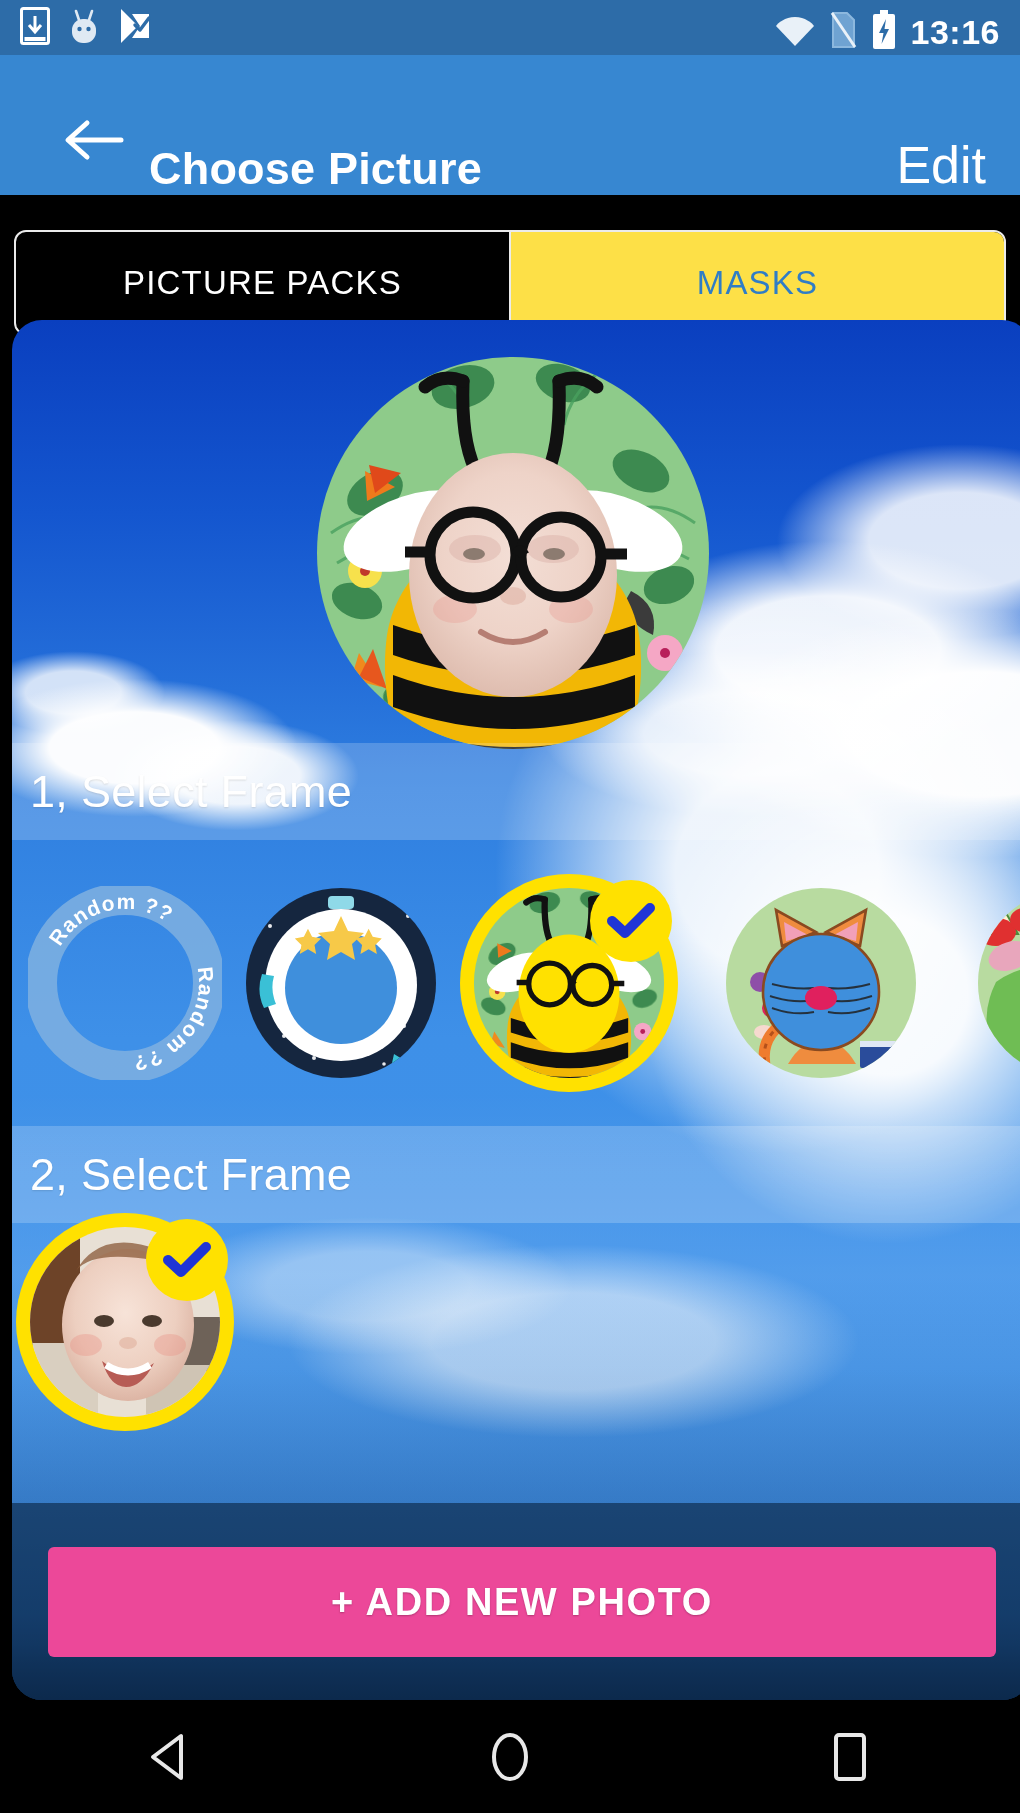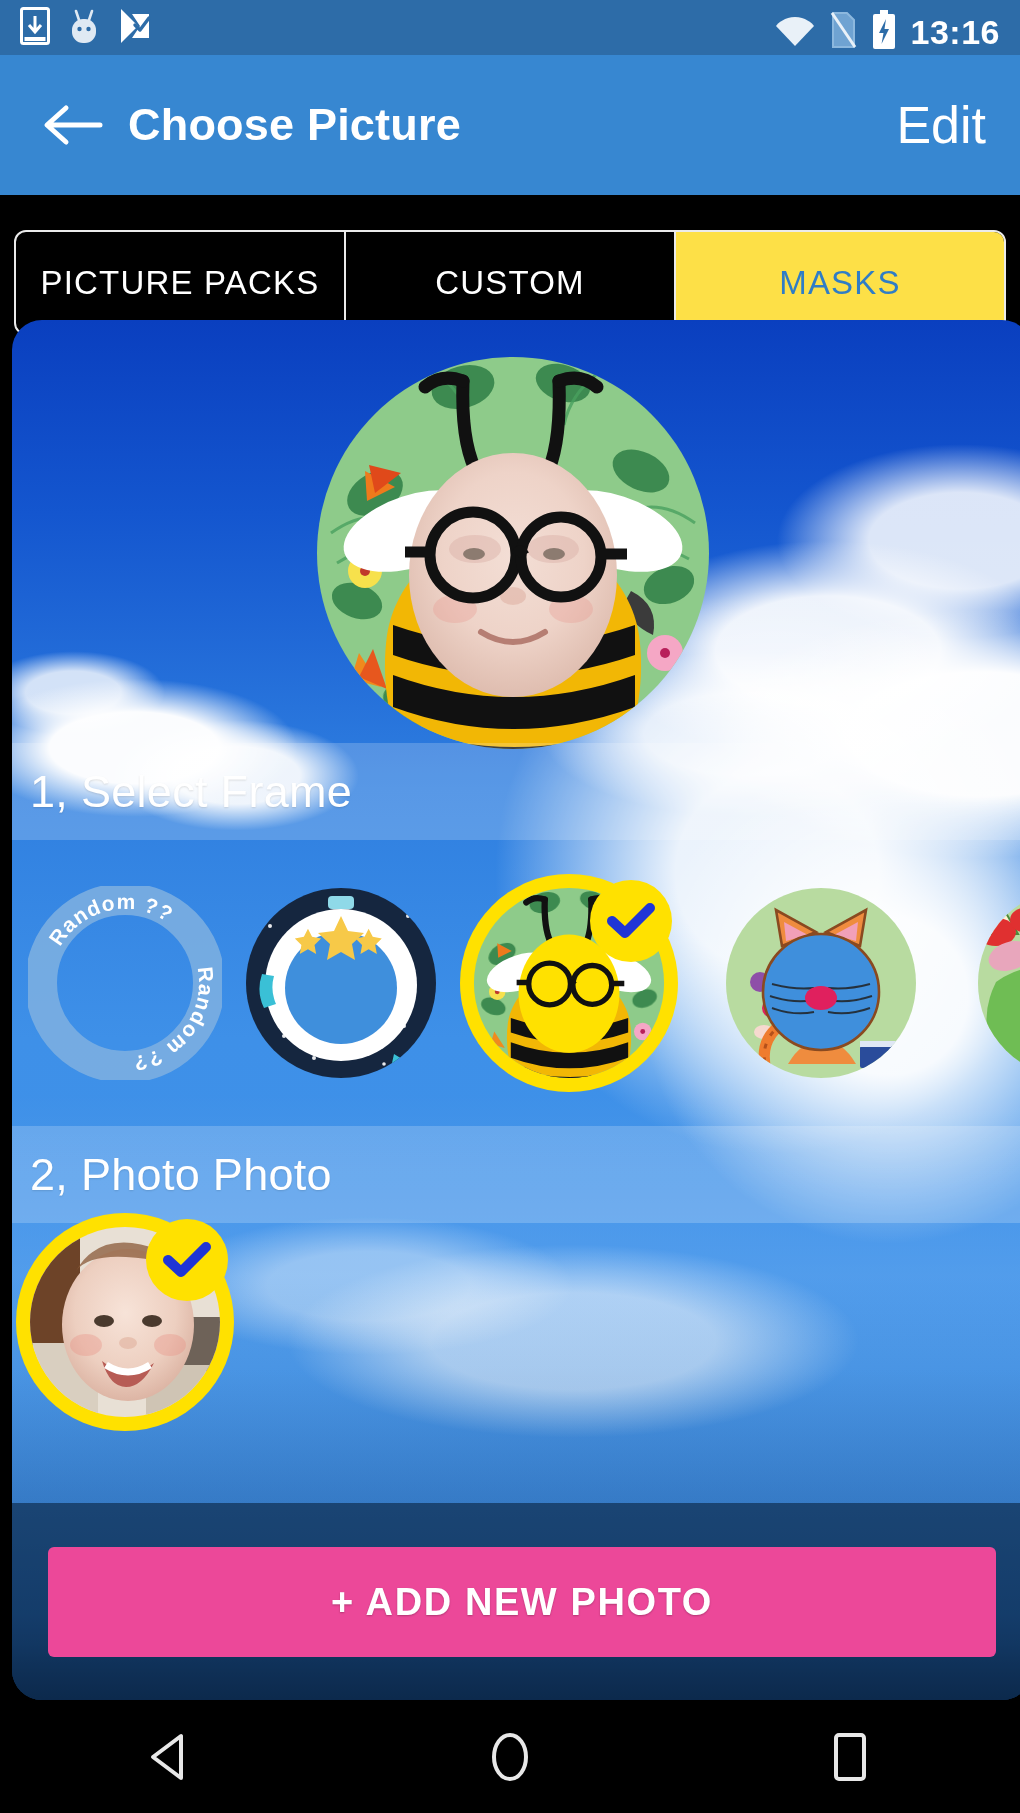--- a/index.html
+++ b/index.html
@@ -16,21 +16,21 @@
     background:#2d6ca8; display:flex; align-items:center; padding:0 20px;
   }
   .sb-left{ display:flex; align-items:center; gap:18px; }
   .sb-right{ margin-left:auto; display:flex; align-items:center; gap:14px;margin-top:9px; }
   .sb-clock{ color:#fff; font-size:34px; font-weight:600; letter-spacing:.5px; }
   .ic{ display:block; }
 
   
   .appbar{
     position:absolute; top:55px; left:0; width:1020px; height:140px;
-    background:#3787d1; display:flex; align-items:center;
+    background:#3787d1; display:flex; align-items:flex-end;padding-left:21px;
   }
   .back-btn{ width:110px; height:110px; margin-left:18px;
     display:flex; align-items:center; justify-content:center; }
   .appbar-title{ color:#fff; font-size:45px; font-weight:700; letter-spacing:.2px; }
   .edit-btn{ margin-left:auto; margin-right:34px; color:#fff;
     font-size:52px; font-weight:400; }
 
   
   .tabwrap{ position:absolute; top:230px; left:14px; width:992px; height:105px; }
   .tabs{ display:flex; width:100%; height:100%;
@@ -179,21 +179,20 @@
       <path d="M58 22 L6 22 M24 5 L5 22 L24 39" fill="none" stroke="#fff" stroke-width="5" stroke-linecap="round" stroke-linejoin="round"></path>
     </svg>
   </div>
   <div class="appbar-title">Choose Picture</div>
   <div class="edit-btn">Edit</div>
 </div>
 
 <div class="tabwrap">
   <div class="tabs">
     <div class="tab">PICTURE PACKS</div>
-    <div class="tab">CUSTOM</div>
     <div class="tab active">MASKS</div>
   </div>
 </div>
 
 <div class="content">
   <div class="sky"></div>
   <div class="sky-haze"></div>
 
   <div class="preview">
     <svg class="mask-big" viewBox="0 0 400 400">
@@ -461,21 +460,21 @@
             <path d="M100 150 q24 10 44 -2 q-6 18 -26 18 q-16 0 -18 -16 z" fill="#7b2430"></path>
             <path d="M78 182 l10 -18 l10 18 z" fill="#fdf3d2"></path>
             <path d="M104 186 l10 -18 l10 18 z" fill="#fdf3d2"></path>
           </g>
         </svg>
       </div>
     </div>
   </div>
 
   <div class="section" id="sec-photo">
-    <span class="section-label">2, Photo Photo</span>
+    <span class="section-label">2, Select Frame</span>
   </div>
 
   <div class="rail" id="photo-rail">
     <div class="rail-item" style="margin-left:16px;">
       <div class="ringsel"></div>
       <div class="thumb">
         <svg width="194" height="194" viewBox="0 0 194 194">
           <defs>
             <clipPath id="cPh">
                 <circle cx="97" cy="97" r="95"></circle>

